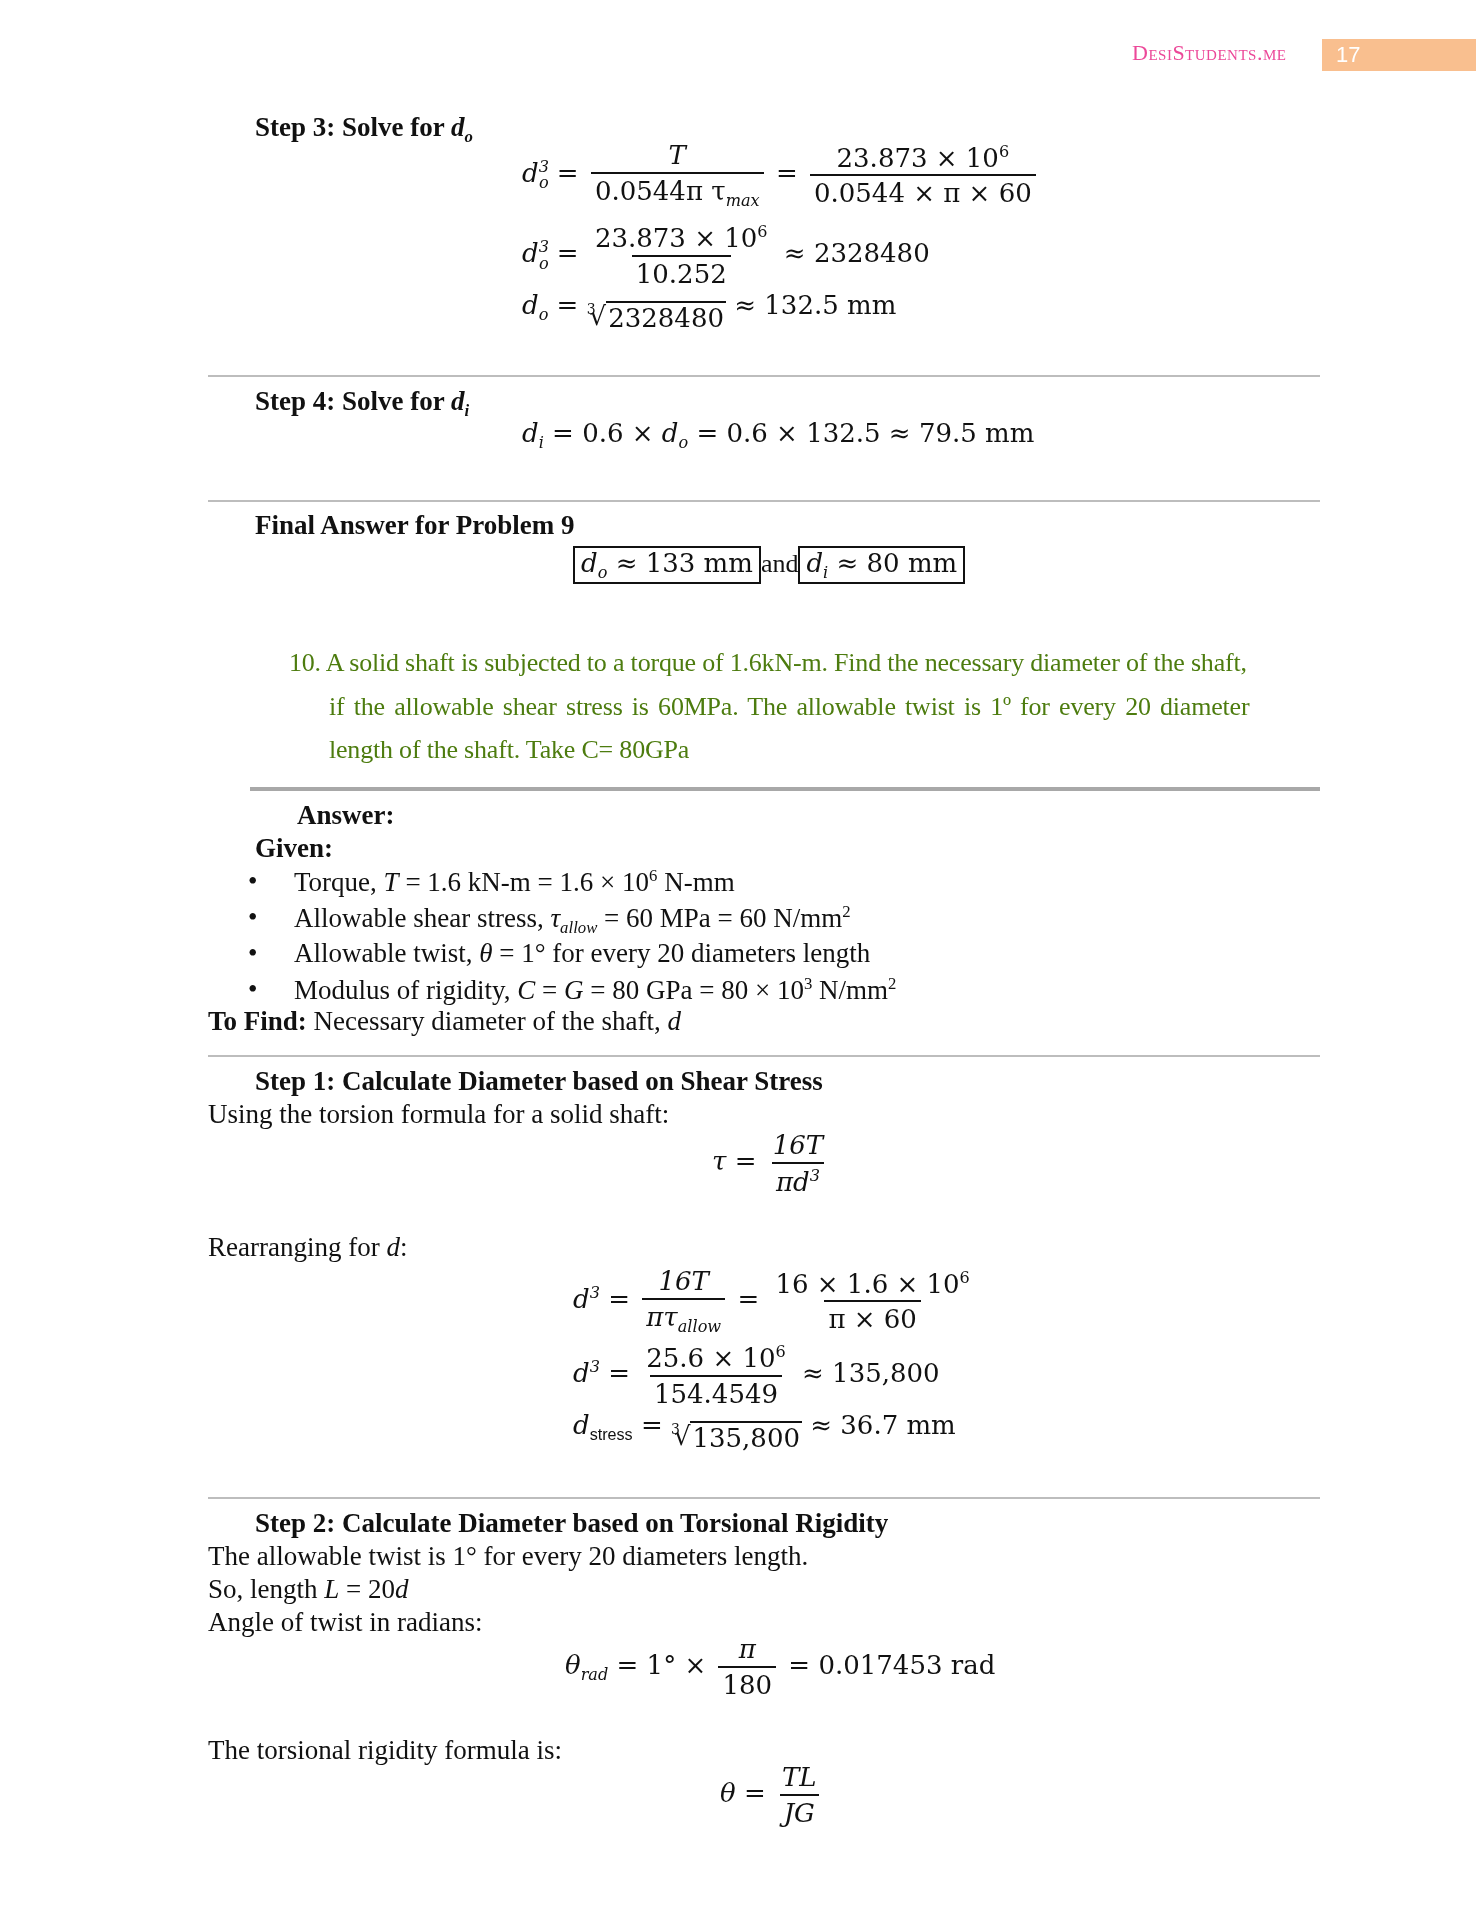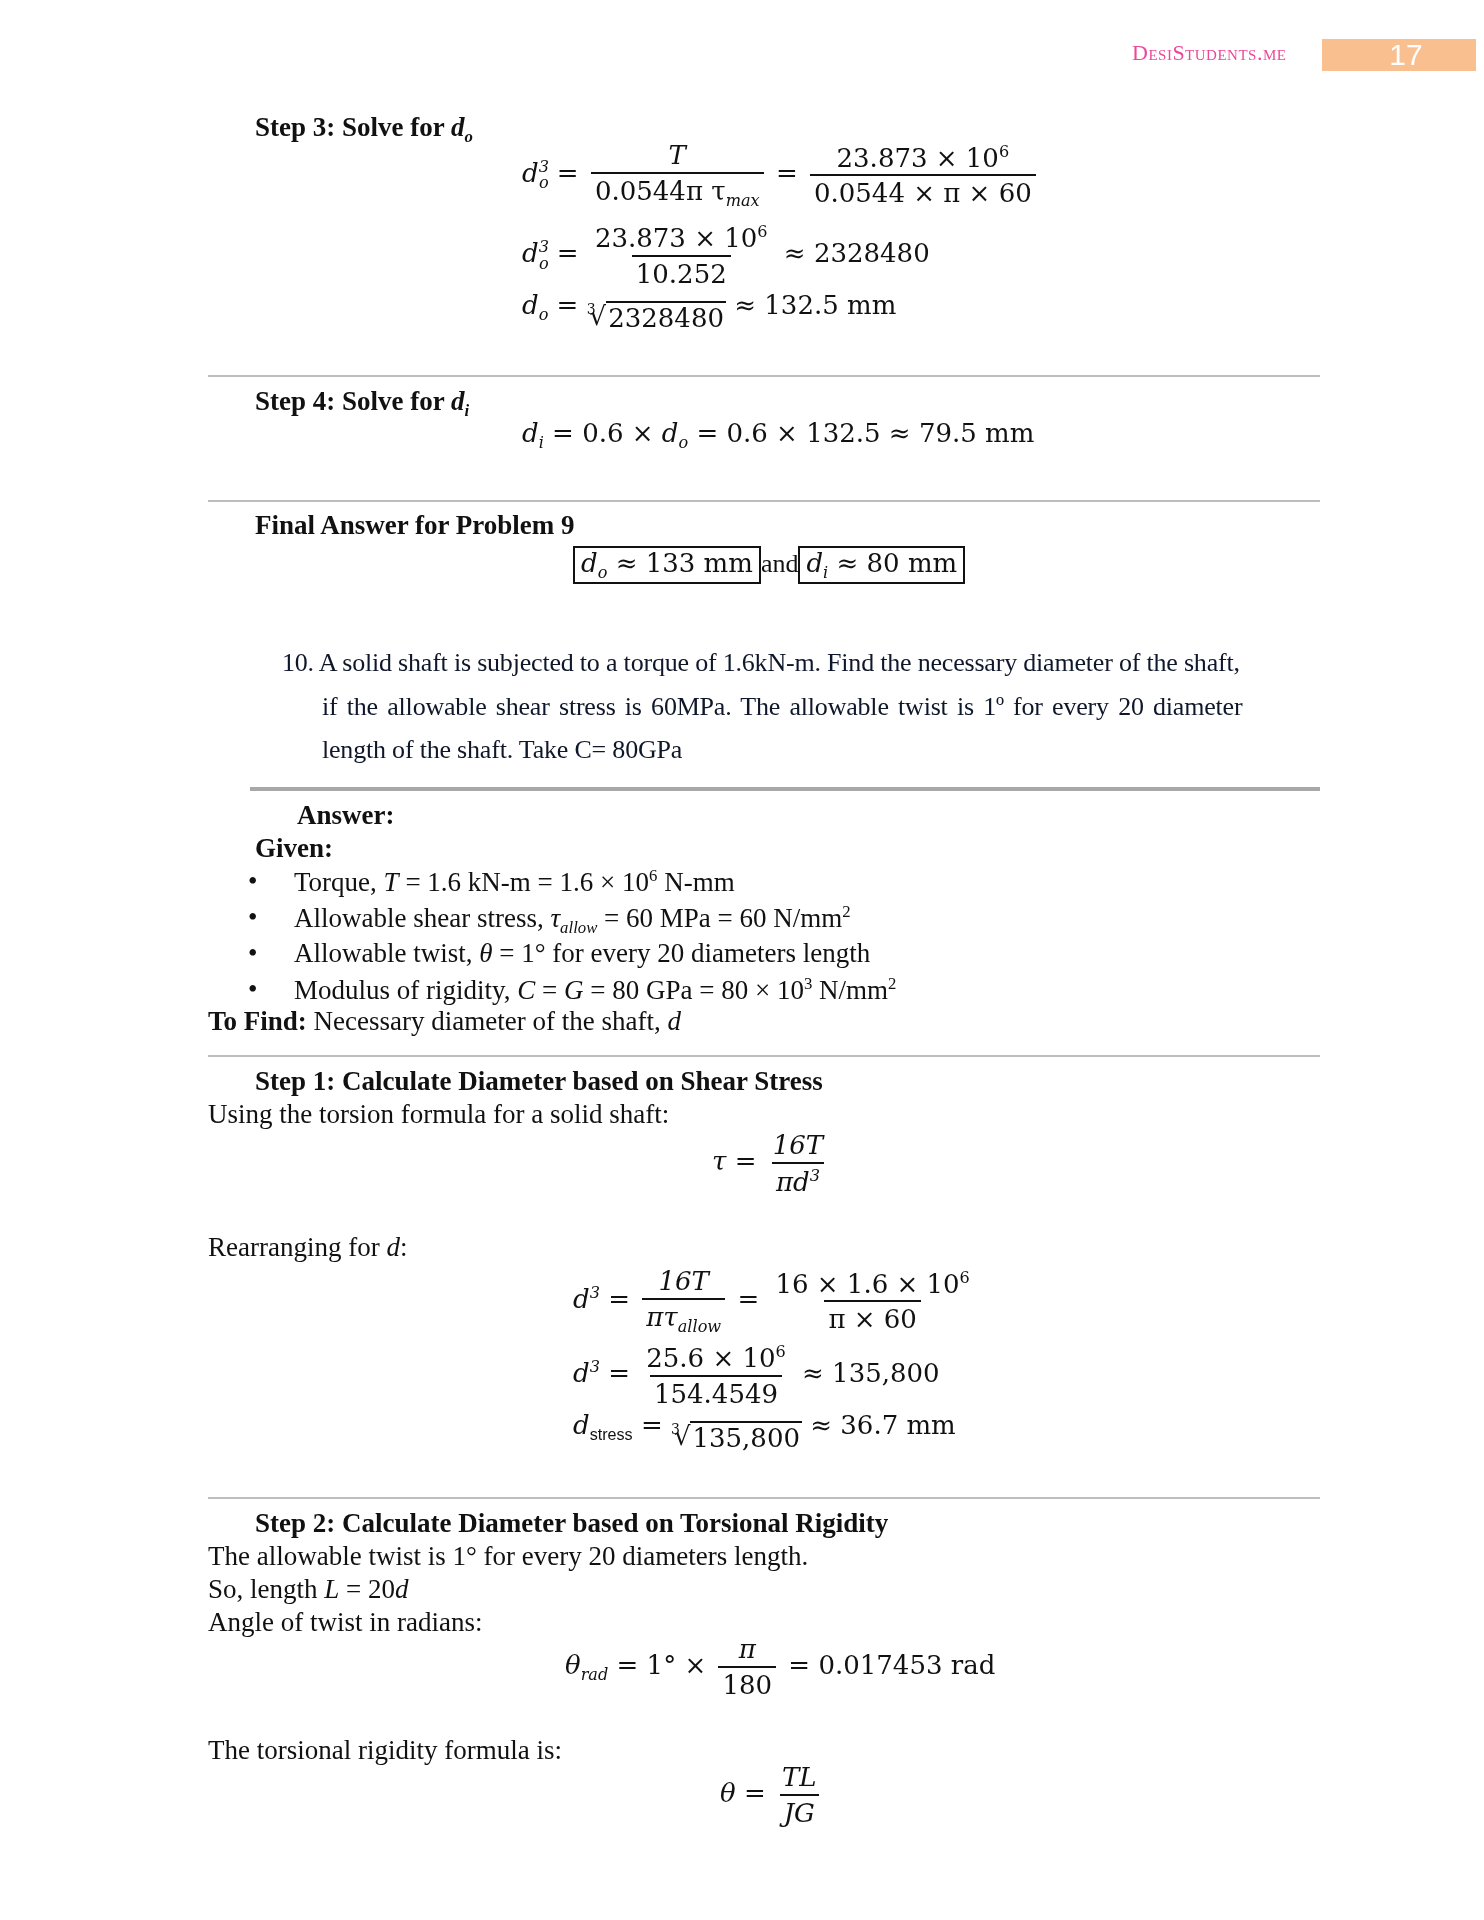--- a/index.html
+++ b/index.html
@@ -2,34 +2,34 @@
 <html><head>
 <meta charset="utf-8">
 <style>
   html, body { margin: 0; padding: 0; background: #ffffff; }
   body { width: 1484px; height: 1920px; position: relative; overflow: hidden;
          font-family: "Liberation Serif", serif; color: #111; }
   .abs { position: absolute; }
   .hdr-site { left: 1132px; top: 40px; font-family: Liberation Serif, serif;
               font-size: 22px; color: #ec4899; letter-spacing: 0.5px; font-variant: small-caps; }
   .hdr-badge { left: 1322px; top: 39px; width: 154px; height: 32px; background: #f9bf8f;
-               color: #fff; font-family: "Liberation Sans", sans-serif; font-size: 30px;
-               line-height: 32px; padding-left: 14px; box-sizing: border-box; text-align: center; }
+               color: #fff; font-family: "Liberation Sans", sans-serif; font-size: 22px;
+               line-height: 32px; padding-left: 14px; box-sizing: border-box; }
   .h { font-weight: bold; font-size: 27px; margin-left: 47px; }
   .txt { font-size: 27px; }
   .math { font-family: "DejaVu Serif", serif; font-size: 26px; white-space: nowrap; }
   .mi { font-style: italic; }
   .hr { left: 208px; width: 1112px; height: 2px; background: #bdbdbd; }
   .hr-thick { left: 250px; width: 1070px; height: 4px; background: #a8a8a8; }
   .frac { display: inline-flex; flex-direction: column; align-items: center; vertical-align: middle; margin: 0 4px; }
   .frac .num { padding: 0 4px 2px; }
   .frac .den { border-top: 2px solid #111; padding: 2px 4px 0; }
   .box { border: 2px solid #111; padding: 0 6px; display: inline-block; }
   sub, sup { font-size: 0.62em; }
-  .prob { font-size: 26px; color: #0f172a; letter-spacing: -0.2px; }
+  .prob { font-size: 26px; color: #4d7c0f; letter-spacing: -0.2px; margin-left: 7px; }
   ul.given { margin: 0; padding: 0; list-style: none; }
   ul.given li { position: relative; padding-left: 86px; font-size: 27px; height: 36px; }
   ul.given li::before { content: "•"; position: absolute; left: 40px; }
   .root { display: inline-flex; align-items: flex-start; }
   .root .idx { font-size: 14px; margin-right: -6px; margin-top: 0px; }
   .root .rad { border-top: 2px solid #111; padding: 0 2px; }
 </style>
 </head>
 <body>
 

